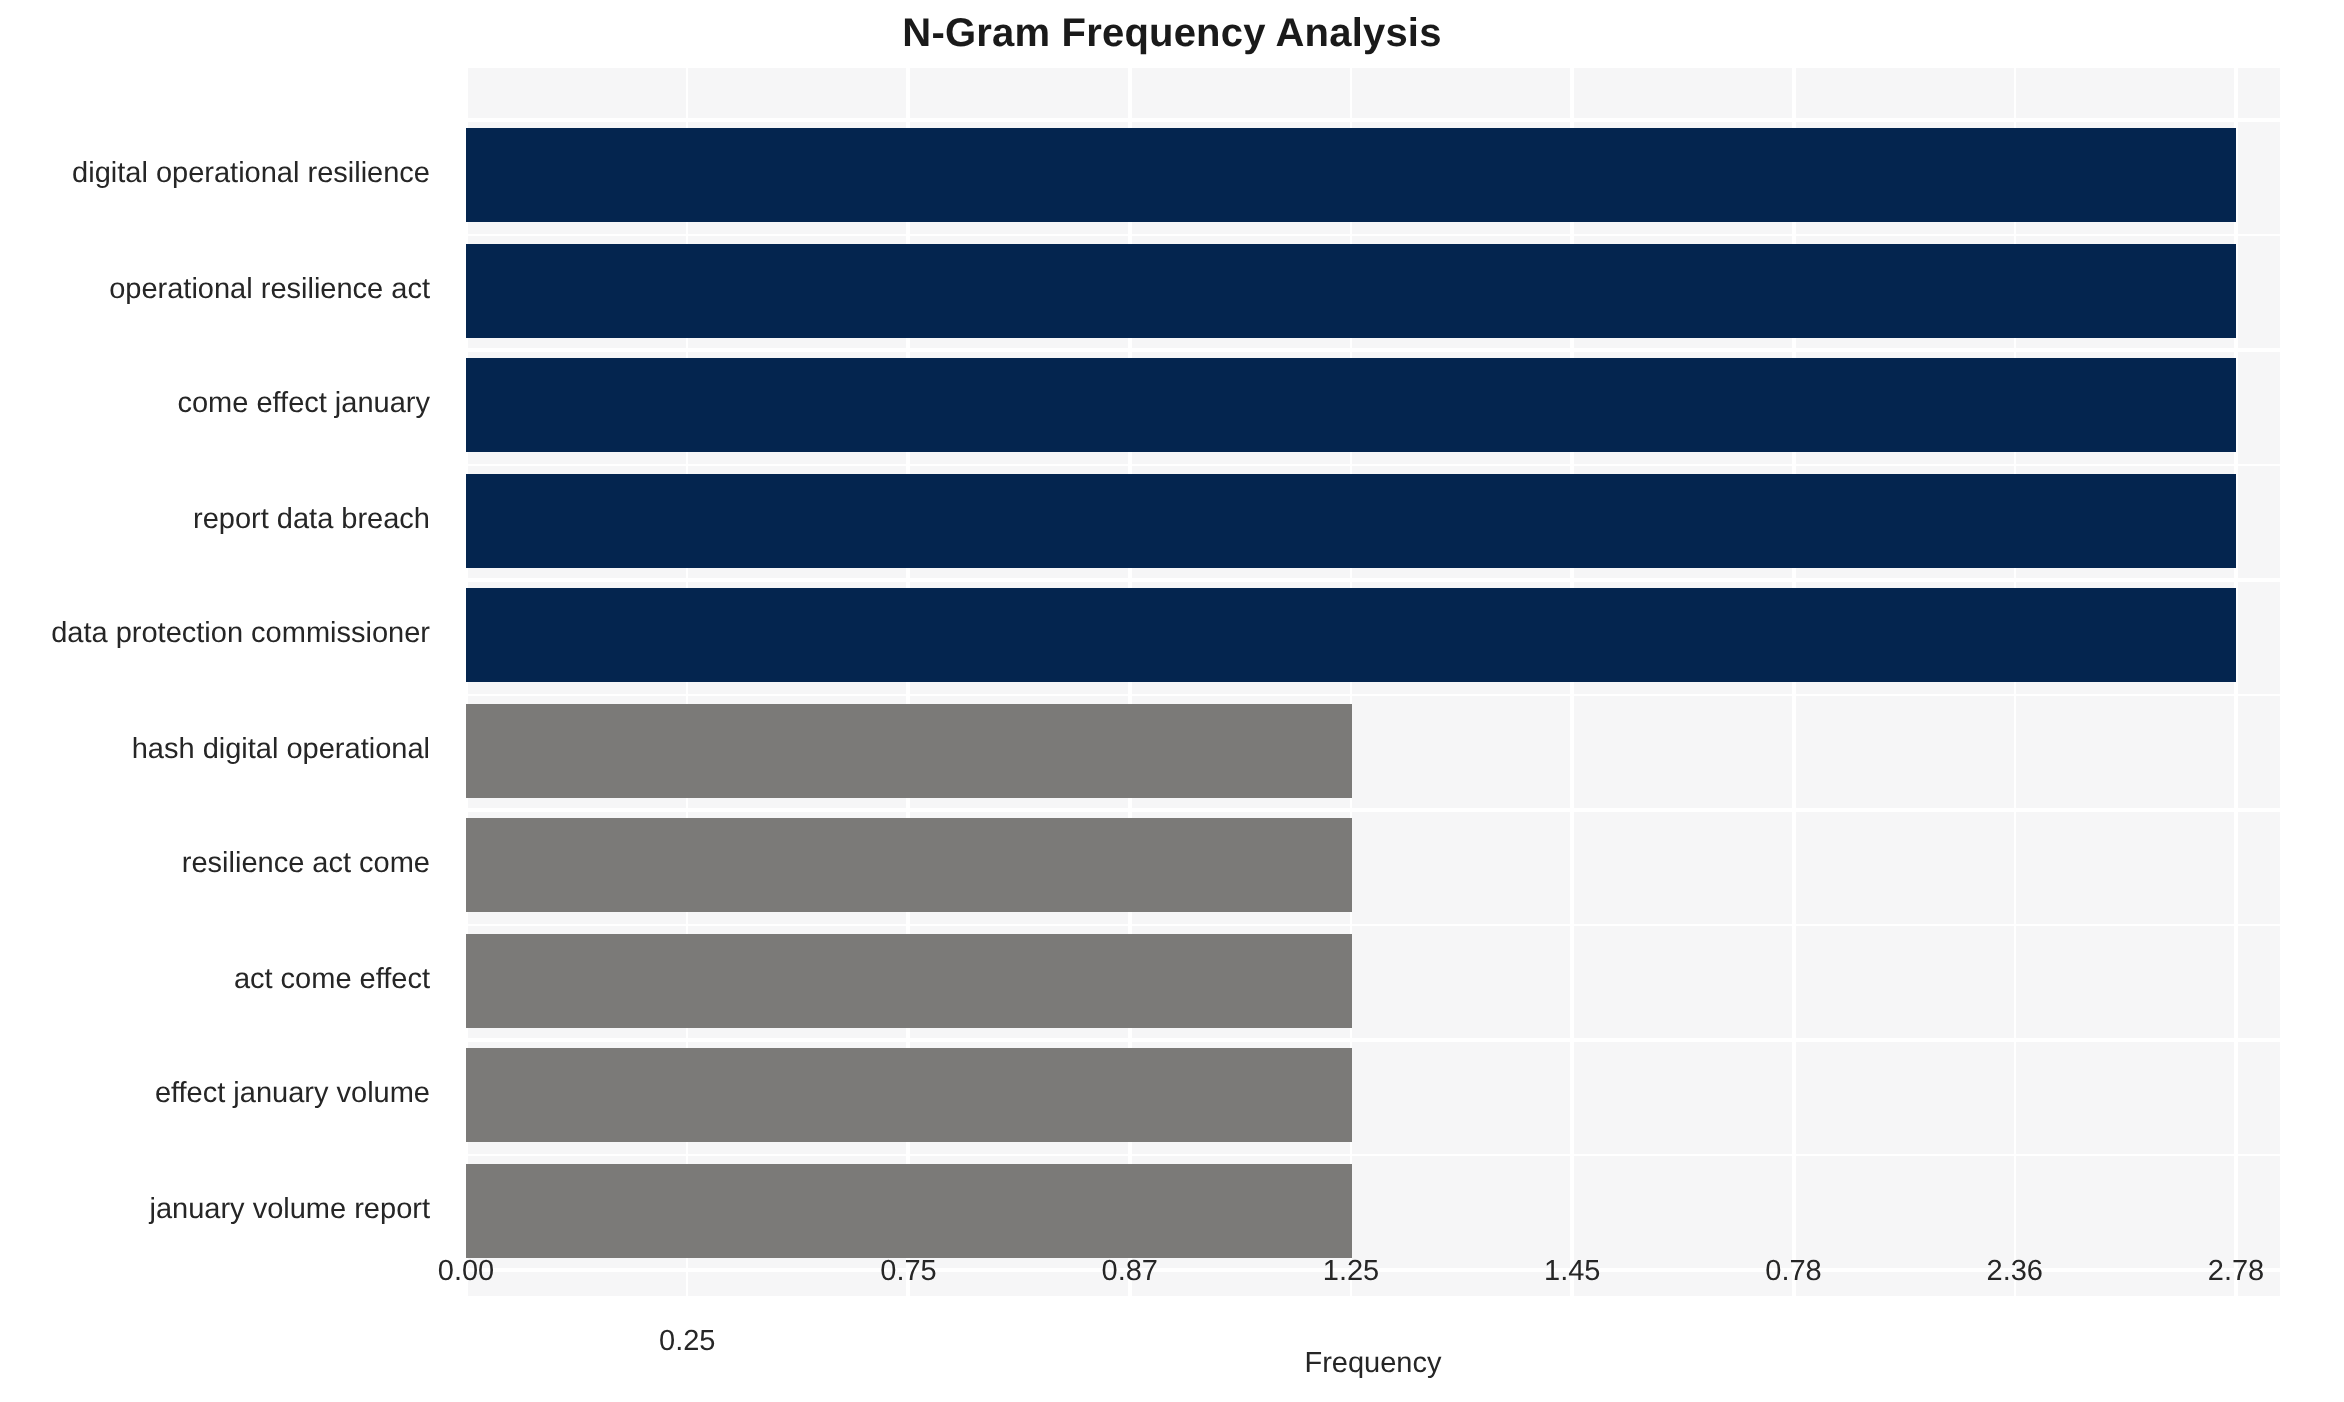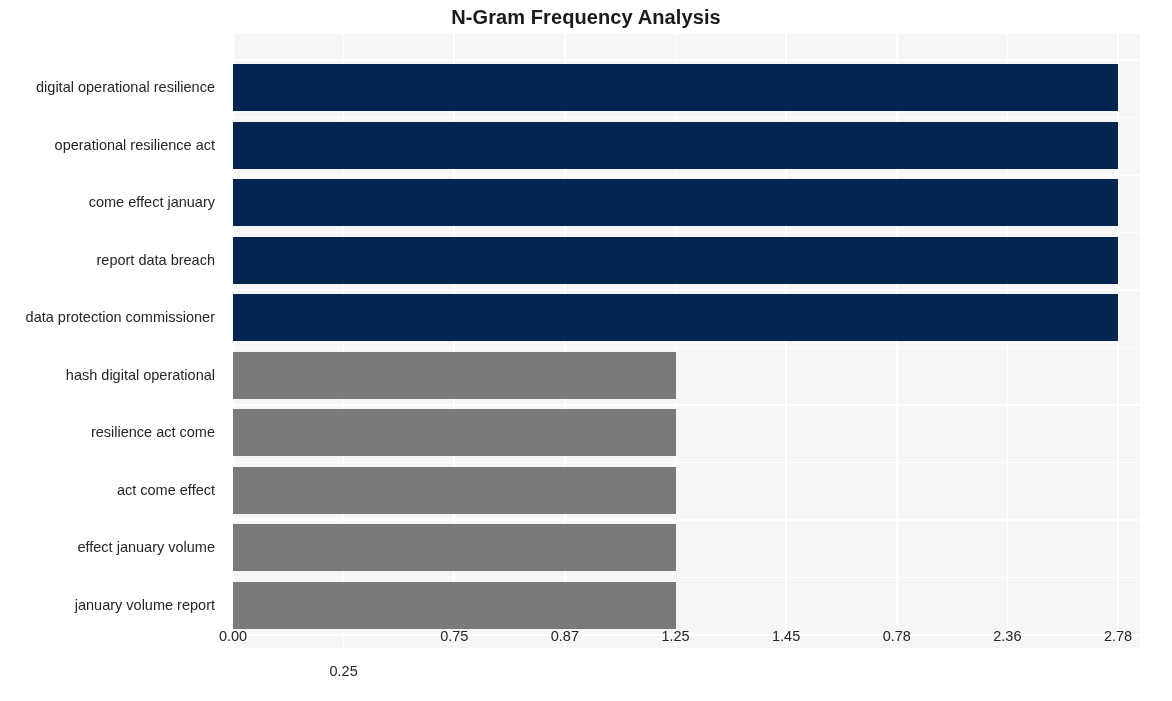--- a/index.html
+++ b/index.html
@@ -191,14 +191,15 @@
       <div class="xtick-label" style="left: 343.625px; margin-top: 35px;">0.25</div>
       <div class="xtick-label" style="left: 454.25px;">0.75</div>
       <div class="xtick-label" style="left: 564.875px;">0.87</div>
       <div class="xtick-label" style="left: 675.5px;">1.25</div>
       <div class="xtick-label" style="left: 786.125px;">1.45</div>
       <div class="xtick-label" style="left: 896.75px;">0.78</div>
       <div class="xtick-label" style="left: 1007.38px;">2.36</div>
       <div class="xtick-label" style="left: 1118px;">2.78</div>
     </div>
 
+  <div id="xaxis-title">Frequency</div>
 
 </div>
 
 </body></html>

